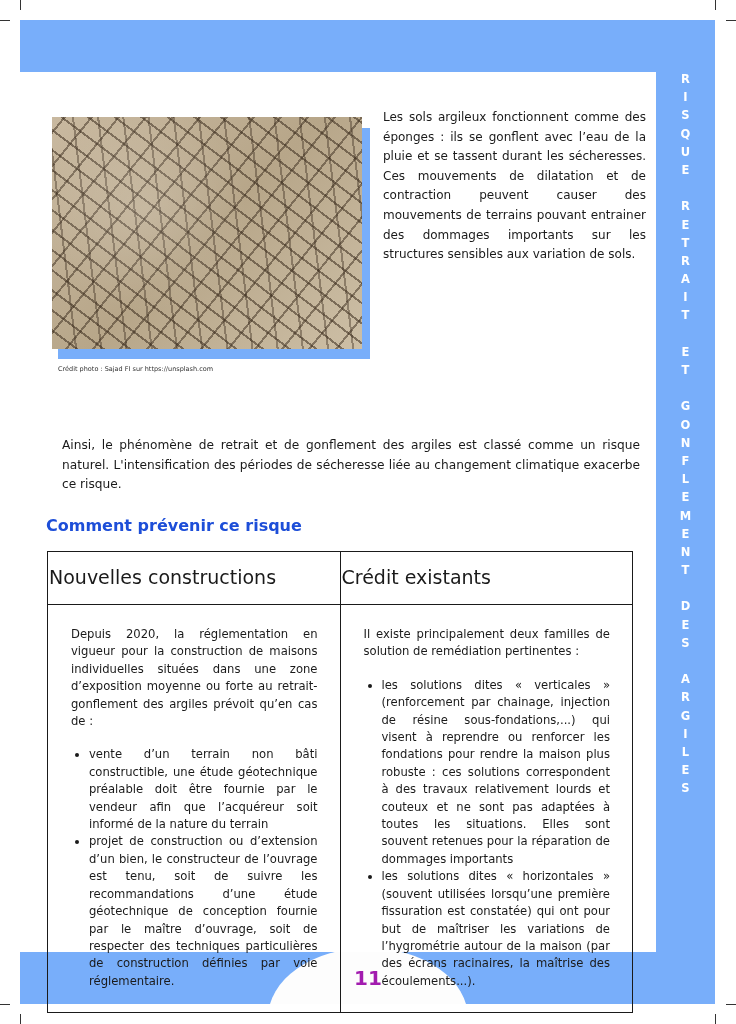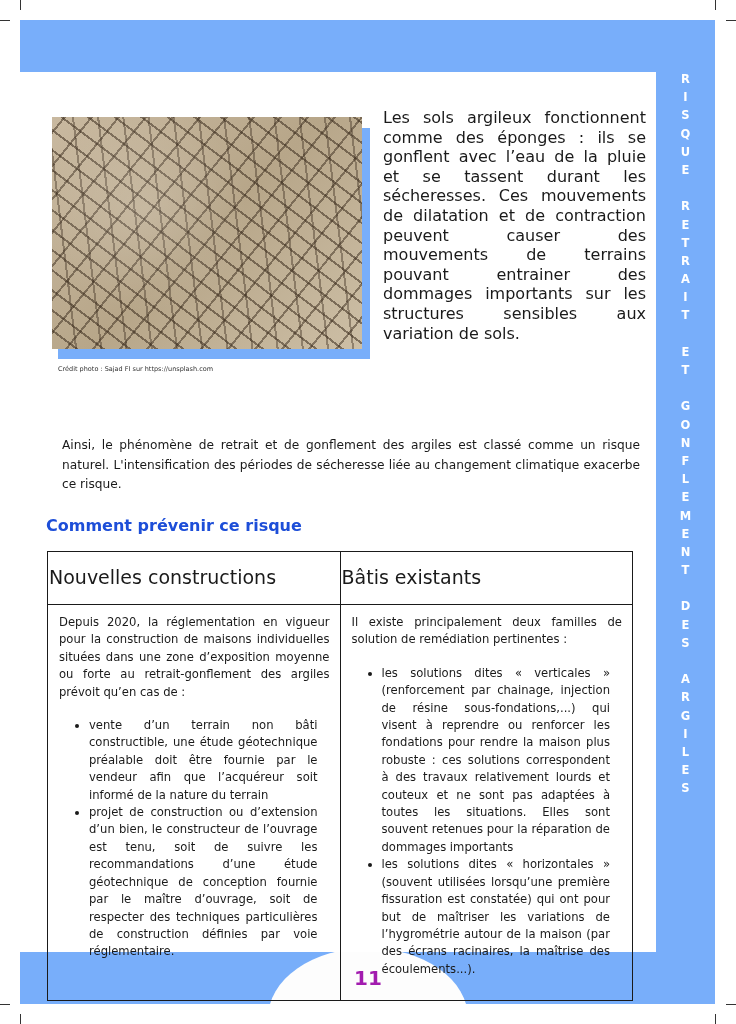--- a/index.html
+++ b/index.html
@@ -21,32 +21,32 @@
   .photo { position:absolute; left:52px; top:117px; width:310px; height:232px;
            background:
              radial-gradient(circle at 30% 40%, rgba(255,255,255,0.15), transparent 40%),
              repeating-linear-gradient(37deg, transparent 0 14px, rgba(60,45,30,0.55) 14px 16px),
              repeating-linear-gradient(-51deg, transparent 0 19px, rgba(60,45,30,0.5) 19px 21px),
              repeating-linear-gradient(83deg, transparent 0 23px, rgba(70,55,40,0.45) 23px 25px),
              linear-gradient(135deg, #c9b9a0, #b7a689 50%, #cdbfa6);
          }
   .photo-credit { position:absolute; left:58px; top:365px; font-size:6.5px; color:#333; }
 
-  .intro { position:absolute; left:383px; top:108px; width:263px; font-size:16px; line-height:19.6px; text-align:justify; }
+  .intro { position:absolute; left:383px; top:108px; width:263px; font-size:12px; line-height:19.6px; text-align:justify; }
   .intro p { margin:0; }
   .para2 { position:absolute; left:62px; top:436px; width:578px; font-size:12.2px; line-height:19.6px; text-align:justify; }
   .section-heading { position:absolute; left:46px; top:516px; font-size:16px; font-weight:bold; color:#1d4ed8; }
 
   table.risk-table { position:absolute; left:47px; top:551px; width:586px; border-collapse:collapse; font-size:11.6px; line-height:17.4px; }
   table.risk-table th, table.risk-table td { border:1.5px solid #1a1a1a; vertical-align:top; }
   table.risk-table th { height:50px; font-weight:normal; font-size:19px; text-align:left; vertical-align:middle; }
   table.risk-table td { padding:5px 6px 6px 7px; text-align:justify; }
   table.risk-table ul { margin:16px; padding-left:18px; }
   table.risk-table li { margin:0; }
-  table.risk-table p { margin:4px; }
+  table.risk-table p { margin:16px; }
 </style>
 </head>
 <body>
 
 <div class="crop" style="left:20px;top:0;width:1px;height:10px;"></div>
 <div class="crop" style="left:0;top:20px;width:10px;height:1px;"></div>
 <div class="crop" style="left:715px;top:0;width:1px;height:10px;"></div>
 <div class="crop" style="left:726px;top:20px;width:10px;height:1px;"></div>
 <div class="crop" style="left:20px;top:1014px;width:1px;height:10px;"></div>
 <div class="crop" style="left:0;top:1004px;width:10px;height:1px;"></div>
@@ -113,21 +113,21 @@
 </div>
 
 <div class="para2">Ainsi, le phénomène de retrait et de gonflement des argiles est classé comme un risque naturel. L'intensification des périodes de sécheresse liée au changement climatique exacerbe ce risque.</div>
 
 <div class="section-heading">Comment prévenir ce risque</div>
 
 <table class="risk-table">
   <thead>
     <tr>
       <th style="width:50%">Nouvelles constructions</th>
-      <th>Bâtis existants</th>
+      <th>Crédit existants</th>
     </tr>
   </thead>
   <tbody>
     <tr>
       <td>
         <p>Depuis 2020, la réglementation en vigueur pour la construction de maisons individuelles situées dans une zone d’exposition moyenne ou forte au retrait-gonflement des argiles prévoit qu’en cas de :</p>
         <ul>
           <li>vente d’un terrain non bâti constructible, une étude géotechnique préalable doit être fournie par le vendeur afin que l’acquéreur soit informé de la nature du terrain</li>
           <li>projet de construction ou d’extension d’un bien, le constructeur de l’ouvrage est tenu, soit de suivre les recommandations d’une étude géotechnique de conception fournie par le maître d’ouvrage, soit de respecter des techniques particulières de construction définies par voie réglementaire.</li>
         </ul>

